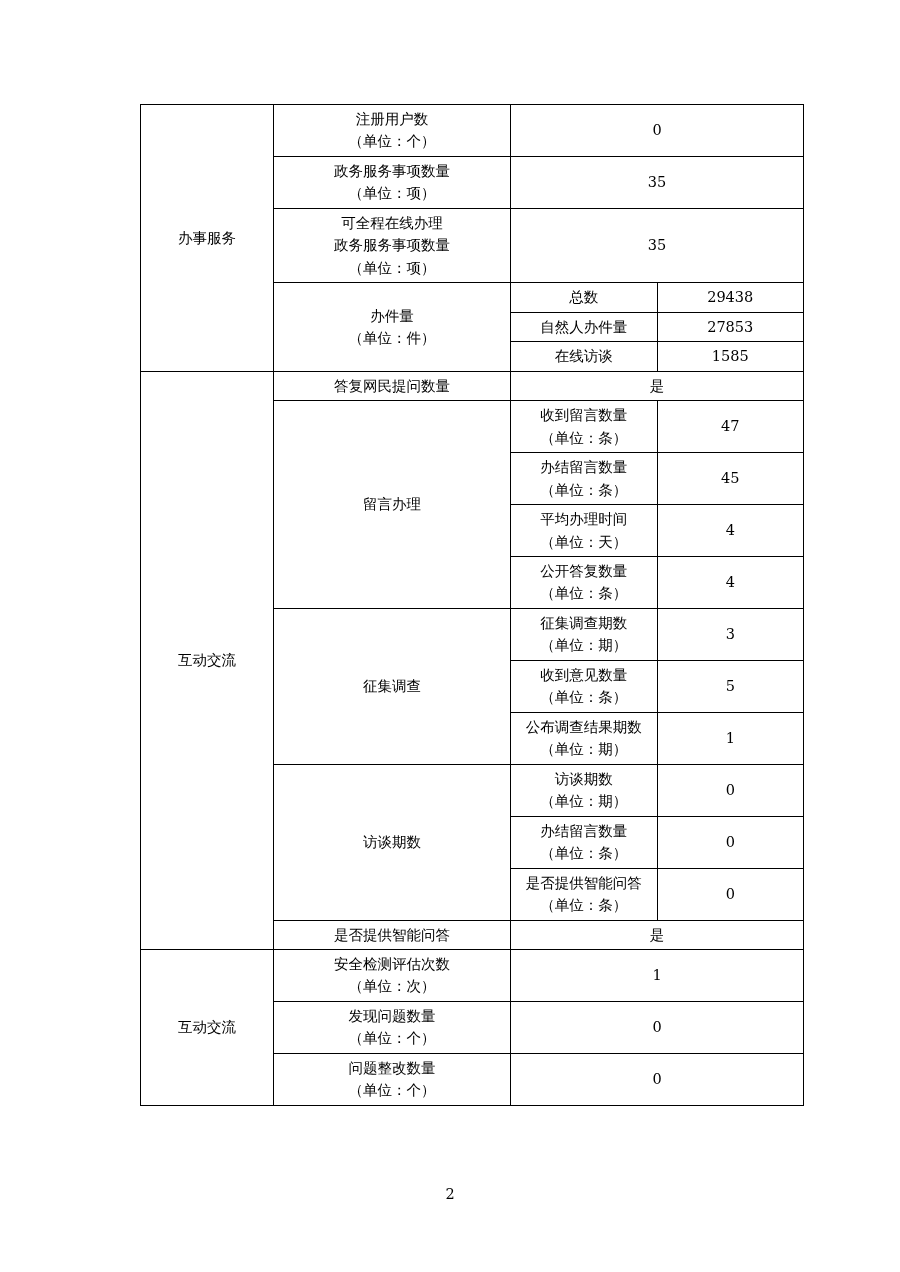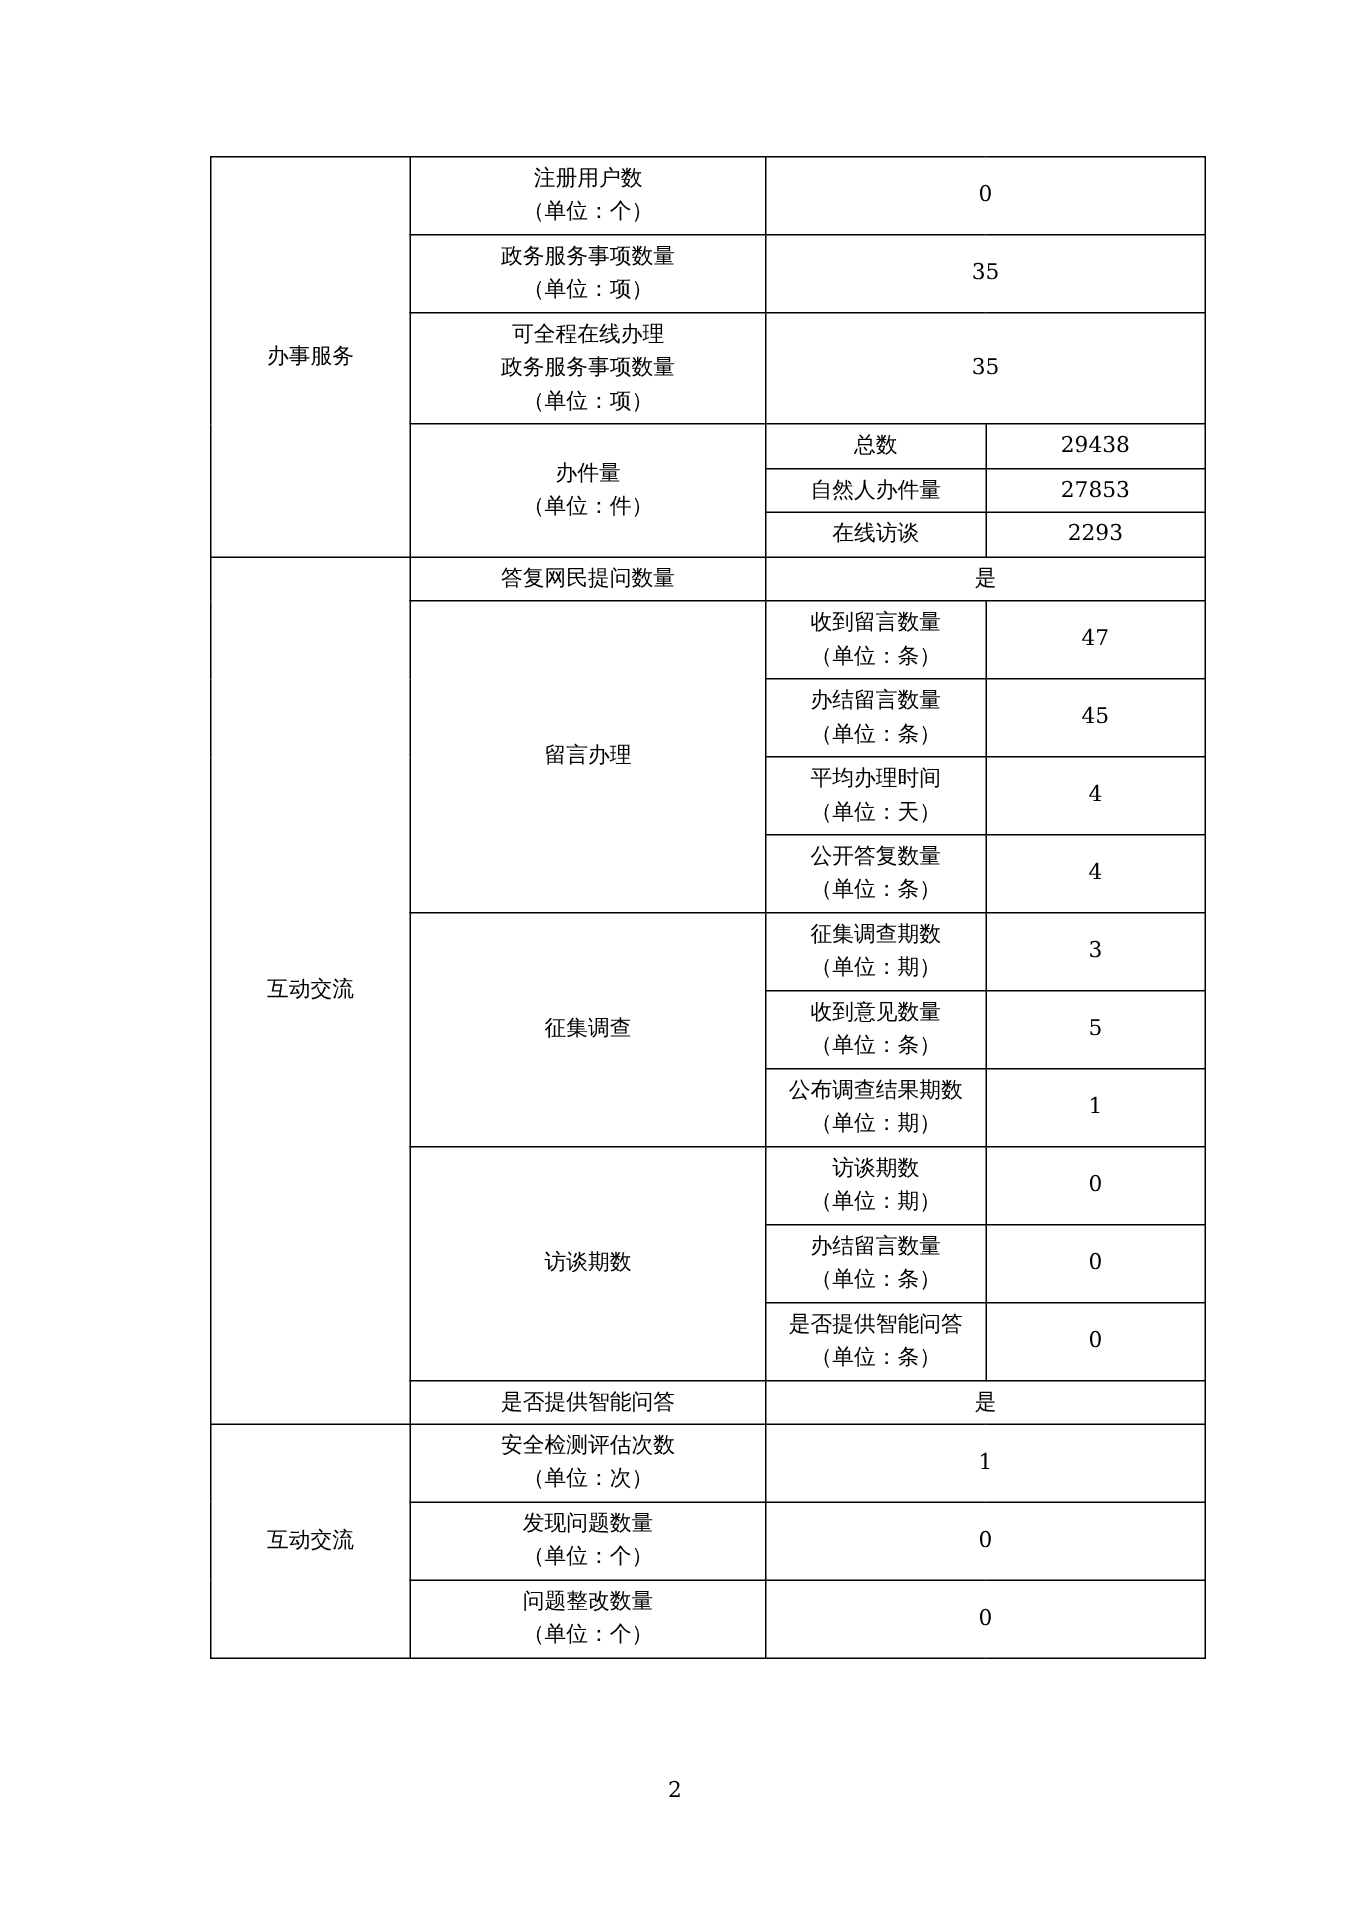--- a/index.html
+++ b/index.html
@@ -138,21 +138,21 @@
           <td class="val">
             <span class="num">27853</span>
           </td>
         </tr>
 
         <tr>
           <td class="sub">
             <span class="line">在线访谈</span>
           </td>
           <td class="val">
-            <span class="num">2293</span>
+            <span class="num">1585</span>
           </td>
         </tr>
 
         <tr>
           <td class="cat" rowspan="12">
             <span class="line">互动交流</span>
           </td>
           <td class="item">
             <span class="line">答复网民提问数量</span>
           </td>

